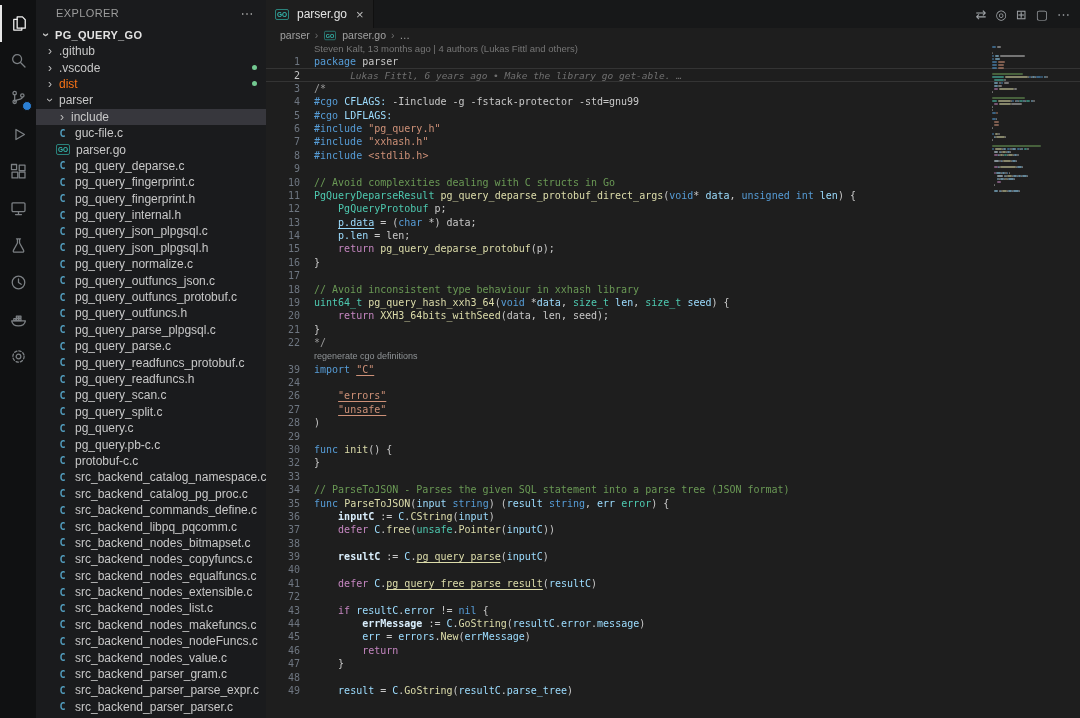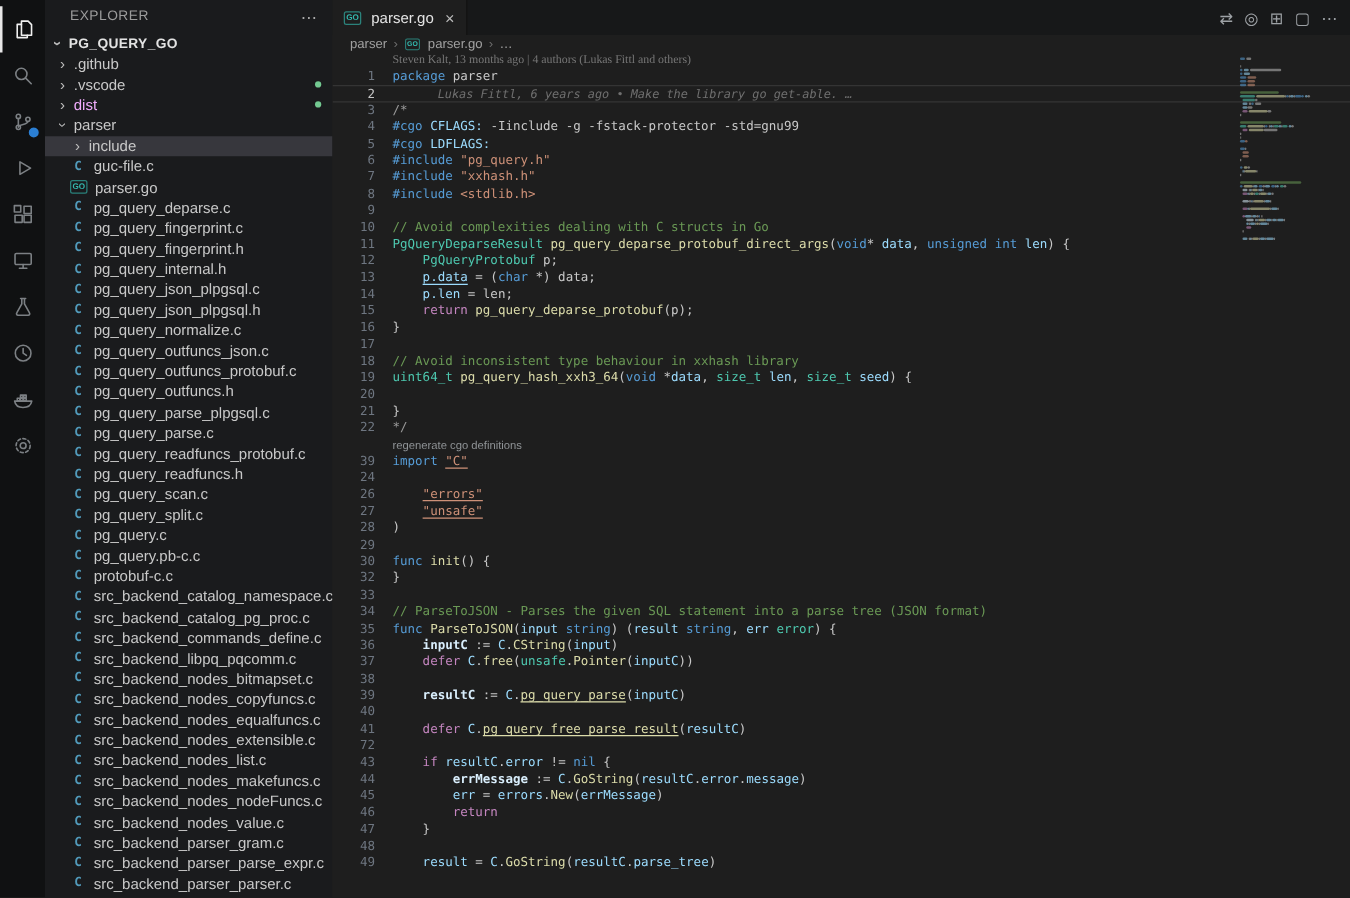--- a/index.html
+++ b/index.html
@@ -19,39 +19,39 @@
   .sb-title{height:26px;display:flex;align-items:center;padding:0 12px 0 20px;font-size:11px;letter-spacing:.4px;color:#9c9c9c}
   .sb-more{margin-left:auto;color:#ababab;font-size:13px;cursor:pointer}
   .tree-row{height:16.4px;display:flex;align-items:center;font-size:12px;color:#c8c8c8;cursor:pointer;white-space:nowrap;position:relative}
   .tree-row.selected{background:#37373d}
   .sb-root{height:17px;font-weight:bold;font-size:11px;color:#e3e3e3;padding-left:4px;letter-spacing:.3px}
   .chev{width:12px;flex:none;color:#bdbdbd;font-size:12px;line-height:1;display:inline-block;text-align:center}
   .open>.chev{transform:rotate(90deg)}
   .c-icon{width:13px;flex:none;margin-right:3px;color:#519aba;font-weight:bold;font-size:10px;text-align:center;font-family:"DejaVu Sans Mono",monospace}
   .go-icon{width:14px;height:11px;flex:none;margin-right:3px;display:inline-flex;align-items:center;justify-content:center;color:#33b8ae;font-size:6.5px;font-weight:bold;border:1px solid rgba(51,184,174,.65);border-radius:2px}
   .t-label{margin-left:3px}
-  .t-label.green{color:#f0abfc}
+  .t-label.green{color:#f97316}
   .tree-dot{width:5px;height:5px;border-radius:50%;background:#73c991;margin-left:auto;margin-right:9px;flex:none}
 
   
   .main{flex:1;display:flex;flex-direction:column;min-width:0;background:#1e1e1e}
   .tabbar{height:28px;background:#171819;display:flex;align-items:stretch;flex:none}
   .tab{display:flex;align-items:center;gap:5px;padding:0 9px;background:#1e1e1e;color:#e4e4e4;font-size:12px;border-right:1px solid #101010;cursor:pointer}
   .tab-close{color:#bbbbbb;font-size:13px;margin-left:4px;cursor:pointer}
   .tab-fill{flex:1}
   .editor-actions{display:flex;align-items:center;gap:9px;padding-right:10px;color:#9da1a5;font-size:13px}
   .editor-actions span{cursor:pointer}
 
   .breadcrumb{height:14px;display:flex;align-items:center;gap:5px;padding-left:14px;font-size:10.5px;color:#a0a0a0;flex:none}
   .bc-sep{color:#6d6d6d}
   .breadcrumb .go-icon{margin-right:0;transform:scale(.85)}
 
   
   .editor-body{position:relative;flex:1;overflow:hidden;font-family:"DejaVu Sans Mono",monospace;font-size:10px}
-  .blame-header{height:13px;line-height:13px;padding-left:48px;font-family:Liberation Serif, serif;font-size:9.5px;color:#767676;white-space:nowrap}
+  .blame-header{height:13px;line-height:13px;padding-left:48px;font-family:Liberation Sans, sans-serif;font-size:9.5px;color:#767676;white-space:nowrap}
   .codelens{height:13px;line-height:13px;padding-left:48px;font-family:"Liberation Sans",sans-serif;font-size:9px;color:#8f9396;cursor:pointer}
   .code-line{display:flex;height:13.4px;line-height:13.4px;white-space:pre}
   .code-line.current{border-top:1px solid #343434;border-bottom:1px solid #343434}
   .gutter{width:34px;flex:none;text-align:right;color:#6e7681}
   .current .gutter{color:#c6c6c6}
   .lcontent{padding-left:14px;white-space:pre}
 
   .tk-k{color:#569cd6}
   .tk-ctl{color:#c586c0}
   .tk-s{color:#ce9178}
@@ -361,21 +361,21 @@
           <div class="code-line"><span class="gutter">10</span><span class="lcontent"><span class="tk-c">// Avoid complexities dealing with C structs in Go</span></span></div>
           <div class="code-line"><span class="gutter">11</span><span class="lcontent"><span class="tk-ty">PgQueryDeparseResult</span><span class="tk-t"> </span><span class="tk-f">pg_query_deparse_protobuf_direct_args</span><span class="tk-t">(</span><span class="tk-k">void</span><span class="tk-t">* </span><span class="tk-v">data</span><span class="tk-t">, </span><span class="tk-k">unsigned</span><span class="tk-t"> </span><span class="tk-k">int</span><span class="tk-t"> </span><span class="tk-v">len</span><span class="tk-t">) {</span></span></div>
           <div class="code-line"><span class="gutter">12</span><span class="lcontent"><span class="tk-t">    </span><span class="tk-ty">PgQueryProtobuf</span><span class="tk-t"> p;</span></span></div>
           <div class="code-line"><span class="gutter">13</span><span class="lcontent"><span class="tk-t">    </span><span class="tk-v tk-u">p.data</span><span class="tk-t"> = (</span><span class="tk-k">char</span><span class="tk-t"> *) data;</span></span></div>
           <div class="code-line"><span class="gutter">14</span><span class="lcontent"><span class="tk-t">    </span><span class="tk-v">p.len</span><span class="tk-t"> = len;</span></span></div>
           <div class="code-line"><span class="gutter">15</span><span class="lcontent"><span class="tk-t">    </span><span class="tk-ctl">return</span><span class="tk-t"> </span><span class="tk-f">pg_query_deparse_protobuf</span><span class="tk-t">(p);</span></span></div>
           <div class="code-line"><span class="gutter">16</span><span class="lcontent"><span class="tk-t">}</span></span></div>
           <div class="code-line"><span class="gutter">17</span><span class="lcontent"></span></div>
           <div class="code-line"><span class="gutter">18</span><span class="lcontent"><span class="tk-c">// Avoid inconsistent type behaviour in xxhash library</span></span></div>
           <div class="code-line"><span class="gutter">19</span><span class="lcontent"><span class="tk-ty">uint64_t</span><span class="tk-t"> </span><span class="tk-f">pg_query_hash_xxh3_64</span><span class="tk-t">(</span><span class="tk-k">void</span><span class="tk-t"> *</span><span class="tk-v">data</span><span class="tk-t">, </span><span class="tk-ty">size_t</span><span class="tk-t"> </span><span class="tk-v">len</span><span class="tk-t">, </span><span class="tk-ty">size_t</span><span class="tk-t"> </span><span class="tk-v">seed</span><span class="tk-t">) {</span></span></div>
-          <div class="code-line"><span class="gutter">20</span></div>
+          <div class="code-line"><span class="gutter">20</span><span class="lcontent"><span class="tk-t">    </span><span class="tk-ctl">return</span><span class="tk-t"> </span><span class="tk-f">XXH3_64bits_withSeed</span><span class="tk-t">(data, len, seed);</span></span></div>
           <div class="code-line"><span class="gutter">21</span><span class="lcontent"><span class="tk-t">}</span></span></div>
           <div class="code-line"><span class="gutter">22</span><span class="lcontent"><span class="tk-d">*/</span></span></div>
           <div class="codelens">regenerate cgo definitions</div>
           <div class="code-line"><span class="gutter">39</span><span class="lcontent"><span class="tk-k">import</span><span class="tk-t"> </span><span class="tk-s tk-u">"C"</span></span></div>
           <div class="code-line"><span class="gutter">24</span><span class="lcontent"></span></div>
           <div class="code-line"><span class="gutter">26</span><span class="lcontent"><span class="tk-t">    </span><span class="tk-s tk-u">"errors"</span></span></div>
           <div class="code-line"><span class="gutter">27</span><span class="lcontent"><span class="tk-t">    </span><span class="tk-s tk-u">"unsafe"</span></span></div>
           <div class="code-line"><span class="gutter">28</span><span class="lcontent"><span class="tk-t">)</span></span></div>
           <div class="code-line"><span class="gutter">29</span><span class="lcontent"></span></div>
           <div class="code-line"><span class="gutter">30</span><span class="lcontent"><span class="tk-k">func</span><span class="tk-t"> </span><span class="tk-f">init</span><span class="tk-t">() {</span></span></div>

